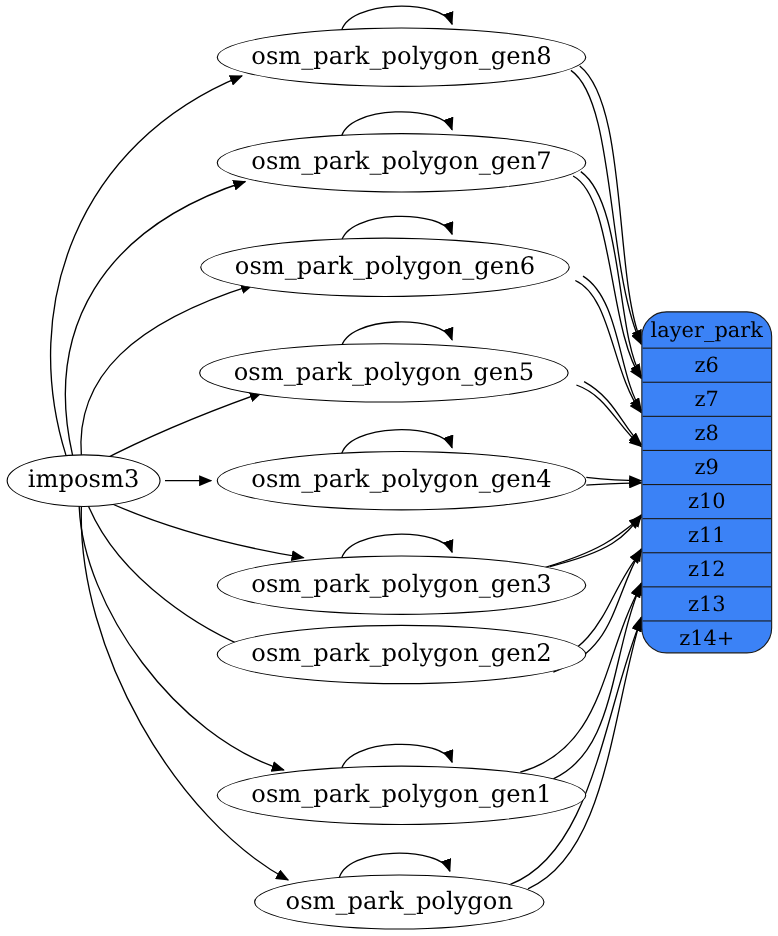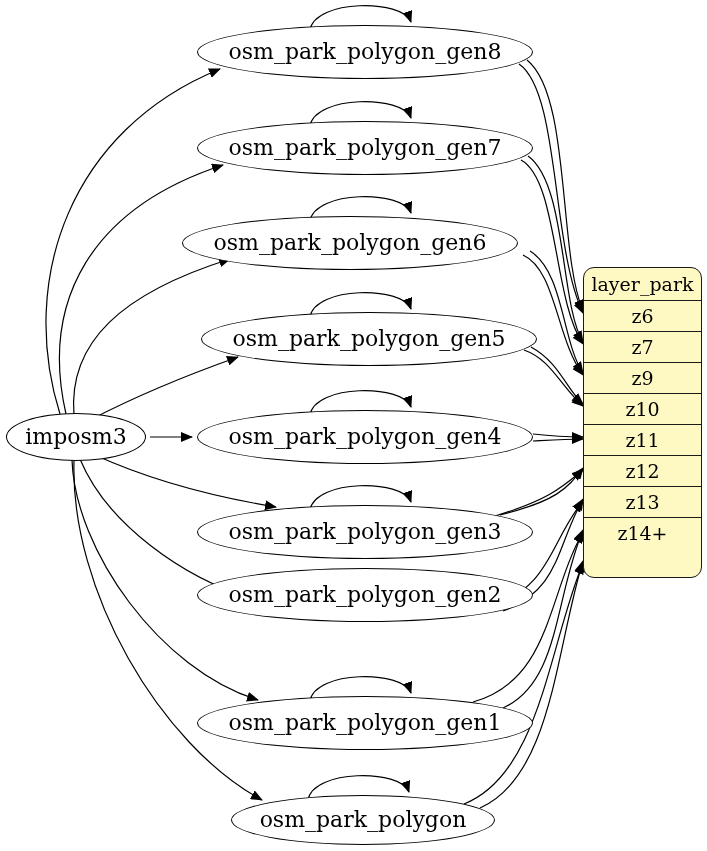--- a/index.html
+++ b/index.html
@@ -19,25 +19,26 @@
     white-space:nowrap;
   }
   .ellipse{
     border:1.3px solid #000;
     border-radius:50%;
     background:#ffffff;
   }
   .record{
     position:absolute;
     box-sizing:border-box;
-    background:#fef9c3;
+    background:#3b82f6;
     border:1.4px solid #1a1a1a;
-    border-radius:11px;
+    border-radius:23px;
     overflow:hidden;
     font-size:19px;
+    margin-top:16px;
   }
   .record .hdr{
     box-sizing:border-box;
     height:32px;
     display:flex;align-items:center;justify-content:center;
   }
   .record .row{
     box-sizing:border-box;
     height:31px;
     border-top:1.2px solid #1a1a1a;
@@ -119,21 +120,21 @@
 
   <div class="node ellipse" style="left:197px;top:25px;width:336px;height:54px;">
     <span>osm_park_polygon_gen8</span>
   </div>
   <div class="node ellipse" style="left:197px;top:121px;width:336px;height:54px;">
     <span>osm_park_polygon_gen7</span>
   </div>
   <div class="node ellipse" style="left:182px;top:216px;width:336px;height:54px;">
     <span>osm_park_polygon_gen6</span>
   </div>
-  <div class="node ellipse" style="left:201px;top:312px;width:336px;height:54px;">
+  <div class="node ellipse" style="left:181px;top:312px;width:336px;height:54px;">
     <span>osm_park_polygon_gen5</span>
   </div>
   <div class="node ellipse" style="left:197px;top:410px;width:336px;height:54px;">
     <span>osm_park_polygon_gen4</span>
   </div>
   <div class="node ellipse" style="left:197px;top:505px;width:336px;height:54px;">
     <span>osm_park_polygon_gen3</span>
   </div>
   <div class="node ellipse" style="left:197px;top:568px;width:336px;height:54px;">
     <span>osm_park_polygon_gen2</span>
@@ -149,20 +150,23 @@
     <div class="hdr">
       <span>layer_park</span>
     </div>
     <div class="row">
         <span>z6</span>
       </div>
     <div class="row">
         <span>z7</span>
       </div>
     <div class="row">
+        <span>z8</span>
+      </div>
+    <div class="row">
         <span>z9</span>
       </div>
     <div class="row">
         <span>z10</span>
       </div>
     <div class="row">
         <span>z11</span>
       </div>
     <div class="row">
         <span>z12</span>

